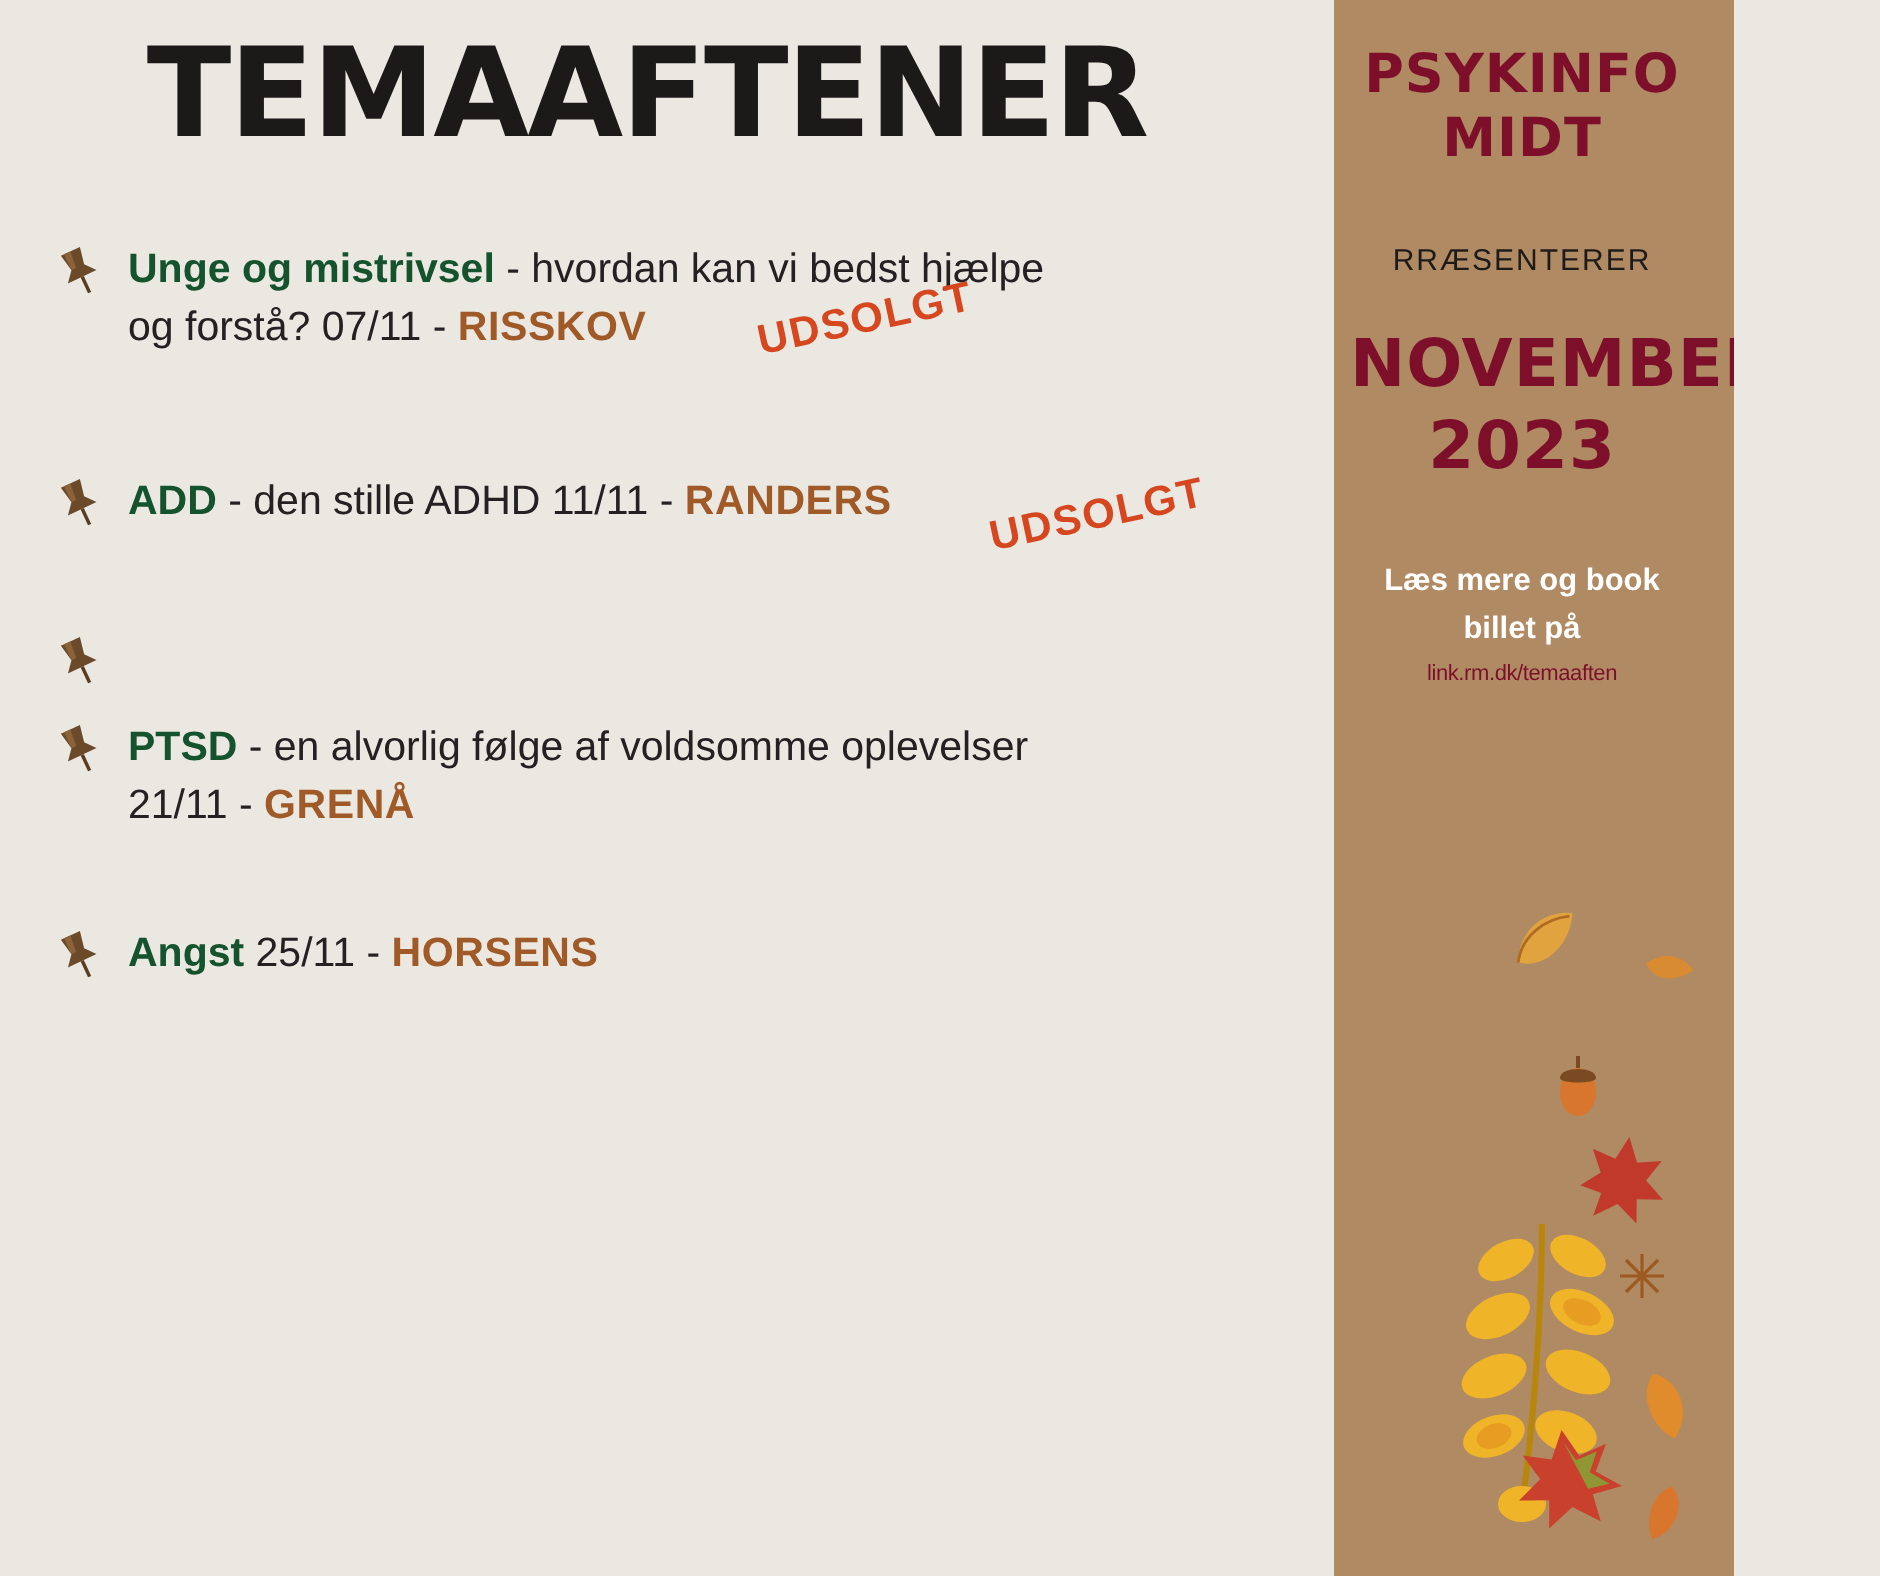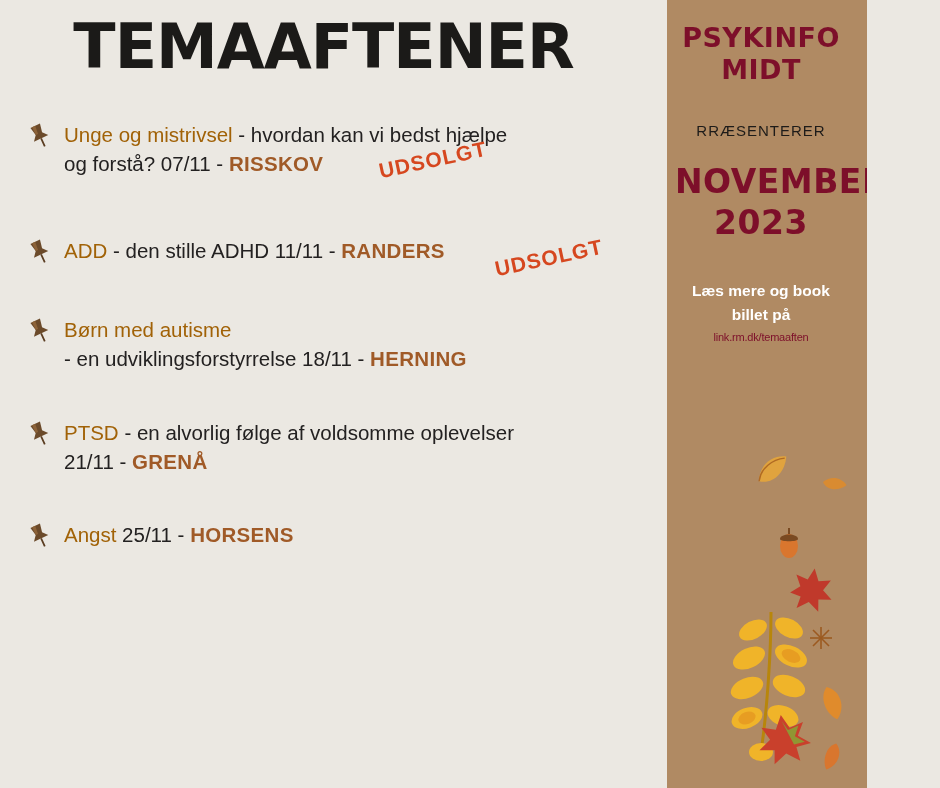--- a/index.html
+++ b/index.html
@@ -63,22 +63,22 @@
     height: 28px;
   }
   .etext {
     font-family: "Liberation Sans", sans-serif;
     font-size: 20.5px;
     line-height: 1.42;
     color: #232121;
     max-width: 640px;
   }
   .etext b {
-    font-weight: normal;
-    color: #a16207;
+    font-weight: bold;
+    color: #14532d;
   }
   .place {
     font-weight: bold;
     color: #a05a27;
     letter-spacing: 0.3px;
   }
   .sold {
     position: absolute;
     font-family: "Liberation Sans", sans-serif;
     font-weight: bold;
@@ -205,24 +205,20 @@
       <div class="event e3">
         <span class="pin">
           <svg viewBox="0 0 32 32" width="28" height="28">
             <g transform="rotate(-25 16 16)">
               <path d="M10 3 L22 3 L20 13 L25 19 L7 19 L12 13 Z" fill="#6b4a2a"></path>
               <path d="M12 3 L16 3 L15 13 L12 13 Z" fill="#8c6238"></path>
               <rect x="15" y="19" width="2" height="10" fill="#5a3c21"></rect>
             </g>
           </svg>
         </span>
-        <div class="etext">
-          <b>Børn med autisme</b><br>
-          <span> - en udviklingsforstyrrelse 18/11 - </span><span class="place">HERNING</span>
-        </div>
       </div>
 
       <div class="event e4">
         <span class="pin">
           <svg viewBox="0 0 32 32" width="28" height="28">
             <g transform="rotate(-25 16 16)">
               <path d="M10 3 L22 3 L20 13 L25 19 L7 19 L12 13 Z" fill="#6b4a2a"></path>
               <path d="M12 3 L16 3 L15 13 L12 13 Z" fill="#8c6238"></path>
               <rect x="15" y="19" width="2" height="10" fill="#5a3c21"></rect>
             </g>

